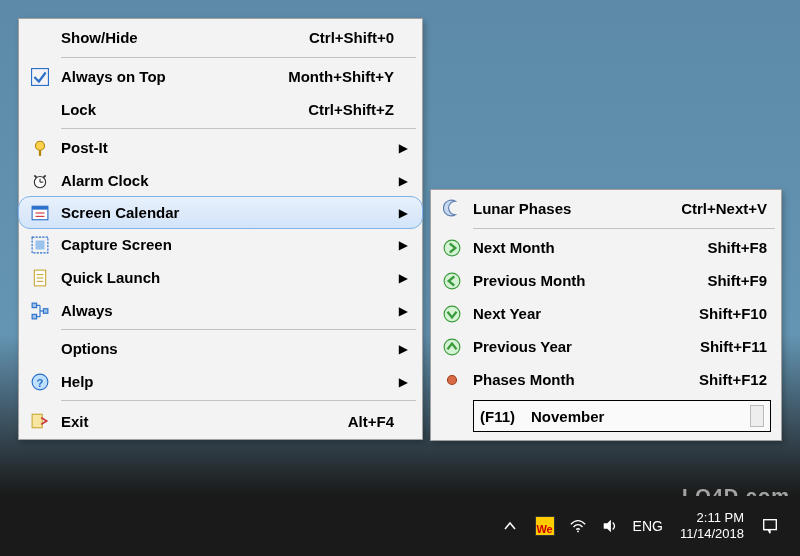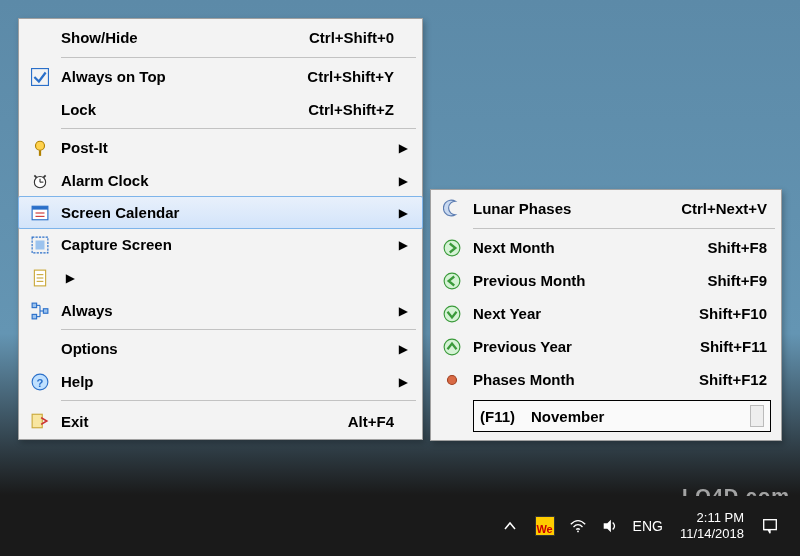--- a/index.html
+++ b/index.html
@@ -56,21 +56,21 @@
   width: 42px;
   display: flex; align-items: center; justify-content: center;
 }
 .menu-label { flex: 1 1 auto; font-weight: 600; }
 .menu-shortcut { font-weight: 600; margin-left: 20px; }
 .menu-arrow { width: 14px; text-align: right; font-size: 12px; }
 .sep { height: 1px; background: #c2c2c2; margin: 2px 6px 2px 42px; }
 .menu-row.hover {
   background: linear-gradient(#e8f0fb, #d3e4fa);
   border: 1px solid #7eb4ea;
-  border-radius: 2px;
+  border-radius: 12px;
   margin: -1px;
 }
 
 
 .ico {
   width: 18px; height: 18px;
 }
 
 
 .submenu {
@@ -130,21 +130,21 @@
   <div class="sep"></div>
 
   <div class="menu-row">
     <div class="menu-icon-col">
       <svg class="ico" viewBox="0 0 16 16">
           <rect x="0.5" y="0.5" width="15" height="15" fill="none" stroke="#2a6fc9"></rect>
           <polyline points="3,8 7,12 13,4" fill="none" stroke="#2a6fc9" stroke-width="2"></polyline>
         </svg>
     </div>
     <div class="menu-label">Always on Top</div>
-    <div class="menu-shortcut">Ctrl+Shift+Y</div>
+    <div class="menu-shortcut">Month+Shift+Y</div>
     <div class="menu-arrow"></div>
   </div>
 
   <div class="menu-row">
     <div class="menu-icon-col"></div>
     <div class="menu-label">Lock</div>
     <div class="menu-shortcut">Ctrl+Shift+Z</div>
     <div class="menu-arrow"></div>
   </div>
 
@@ -201,20 +201,21 @@
 
   <div class="menu-row">
     <div class="menu-icon-col">
       <svg class="ico" viewBox="0 0 16 16">
           <rect x="3" y="1" width="10" height="14" fill="#fff" stroke="#caa83a"></rect>
           <line x1="5" y1="5" x2="11" y2="5" stroke="#caa83a"></line>
           <line x1="5" y1="8" x2="11" y2="8" stroke="#caa83a"></line>
           <line x1="5" y1="11" x2="11" y2="11" stroke="#caa83a"></line>
         </svg>
     </div>
+    <div class="menu-label">Quick Launch</div>
     <div class="menu-arrow">▶</div>
   </div>
 
   <div class="menu-row">
     <div class="menu-icon-col">
       <svg class="ico" viewBox="0 0 16 16">
           <rect x="1" y="1" width="4" height="4" fill="#9cc3ee" stroke="#2a6fc9"></rect>
           <rect x="1" y="11" width="4" height="4" fill="#9cc3ee" stroke="#2a6fc9"></rect>
           <rect x="11" y="6" width="4" height="4" fill="#9cc3ee" stroke="#2a6fc9"></rect>
           <line x1="5" y1="3" x2="8" y2="3" stroke="#2a6fc9"></line>

